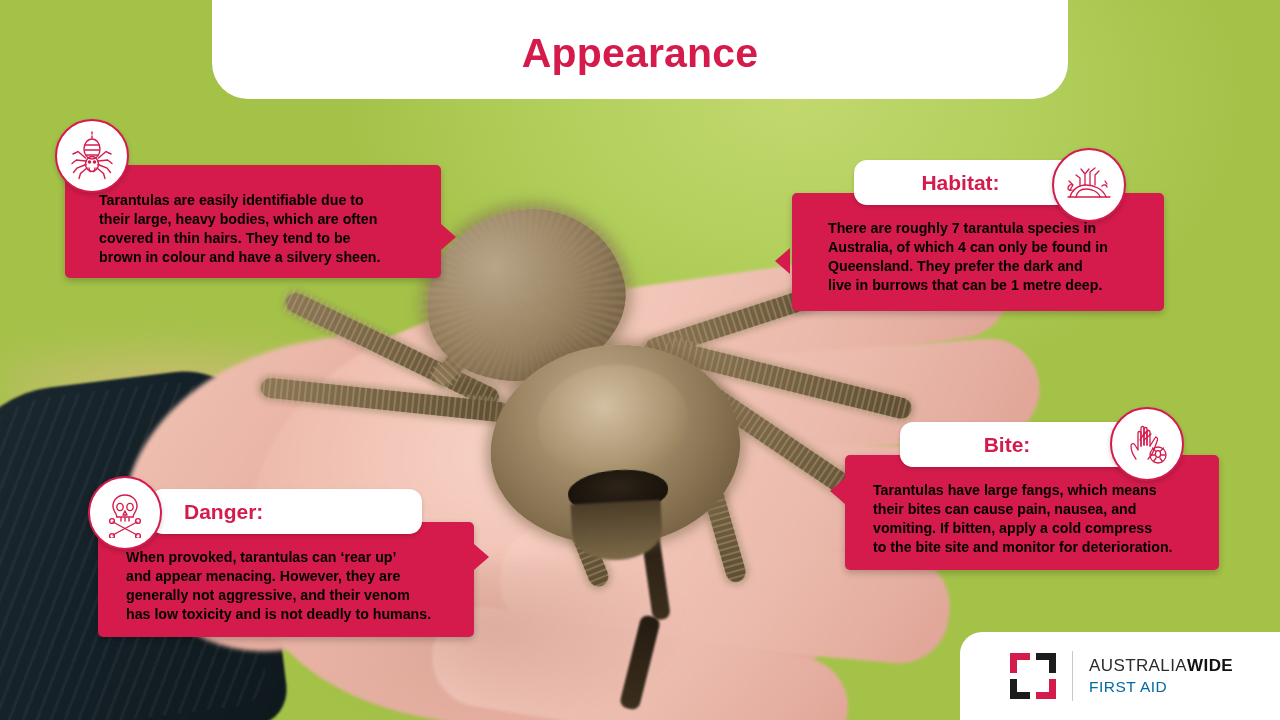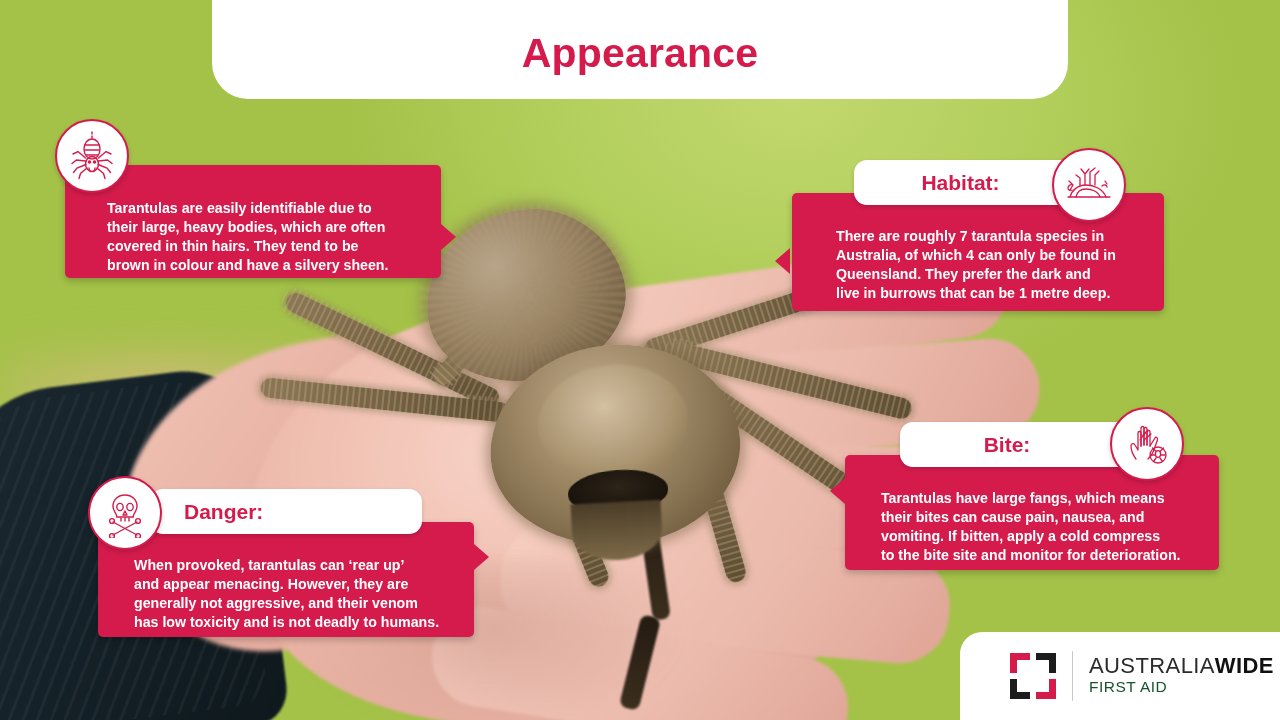--- a/index.html
+++ b/index.html
@@ -87,21 +87,21 @@
     padding-bottom:22px;box-sizing:border-box;}
   .banner h1{margin:0;color:#d41b4c;font-size:41px;font-weight:bold;letter-spacing:.2px;}
 
   
   .card{position:absolute;}
   .hdr{position:absolute;background:#ffffff;border-radius:13px;height:45px;
     display:flex;align-items:center;box-shadow:0 2px 4px rgba(0,0,0,.16);z-index:3;}
   .hdr span{color:#d41b4c;font-size:21px;font-weight:bold;white-space:nowrap;}
   .body{position:absolute;background:#d41b4c;border-radius:5px;z-index:2;
     box-shadow:0 3px 7px rgba(0,0,0,.22);}
-  .body p{margin:12px;color:#ffffff;font-size:14.2px;font-weight:bold;line-height:19px;white-space:pre-line;}
+  .body p{margin:4px;color:#000000;font-size:14.2px;font-weight:bold;line-height:19px;white-space:pre-line;}
   .notch{position:absolute;width:0;height:0;z-index:2;}
   .notch-r{border-top:13px solid transparent;border-bottom:13px solid transparent;border-left:15px solid #d41b4c;}
   .notch-l{border-top:13px solid transparent;border-bottom:13px solid transparent;border-right:15px solid #d41b4c;}
   .ic{position:absolute;width:70px;height:70px;border-radius:50%;background:#ffffff;
     border:2px solid #d41b4c;display:flex;align-items:center;justify-content:center;z-index:5;
     box-shadow:0 2px 5px rgba(0,0,0,.18);}
   .ic svg{display:block;}
 
   
   #card-appearance .hdr{left:60px;top:20px;width:272px;padding-left:34px;box-sizing:border-box;}
@@ -128,23 +128,23 @@
   .logo-panel{position:absolute;left:960px;top:632px;width:320px;height:88px;background:#ffffff;
     border-radius:22px 0 0 0;display:flex;align-items:center;padding-left:50px;box-sizing:border-box;z-index:6;}
   .logo-mark{position:relative;width:46px;height:46px;flex:0 0 auto;}
   .q{position:absolute;width:20px;height:20px;}
   .q1{left:0;top:0;border-top:7px solid #d41b4c;border-left:7px solid #d41b4c;box-sizing:border-box;}
   .q2{left:26px;top:0;border-top:7px solid #1c1c1c;border-right:7px solid #1c1c1c;box-sizing:border-box;}
   .q3{left:0;top:26px;border-bottom:7px solid #1c1c1c;border-left:7px solid #1c1c1c;box-sizing:border-box;}
   .q4{left:26px;top:26px;border-bottom:7px solid #d41b4c;border-right:7px solid #d41b4c;box-sizing:border-box;}
   .logo-div{width:1px;height:50px;background:#c9c9c9;margin:0 16px;flex:0 0 auto;}
   .logo-text{display:flex;flex-direction:column;justify-content:center;}
-  .lt1{font-size:22px;color:#2b2b2b;letter-spacing:.4px;line-height:22px;}
+  .lt1{font-size:17px;color:#2b2b2b;letter-spacing:.4px;line-height:22px;}
   .lt1 b{font-weight:bold;color:#111;}
-  .lt2{font-size:15.5px;color:#14532d;letter-spacing:.5px;line-height:20px;}
+  .lt2{font-size:15.5px;color:#0369a1;letter-spacing:.5px;line-height:20px;}
 </style>
 </head>
 <body>
 
 <div id="stage">
 
   <div class="photo">
     <div class="bg-green"></div>
     <div class="bg-warm"></div>
     <div class="sleeve"></div>

